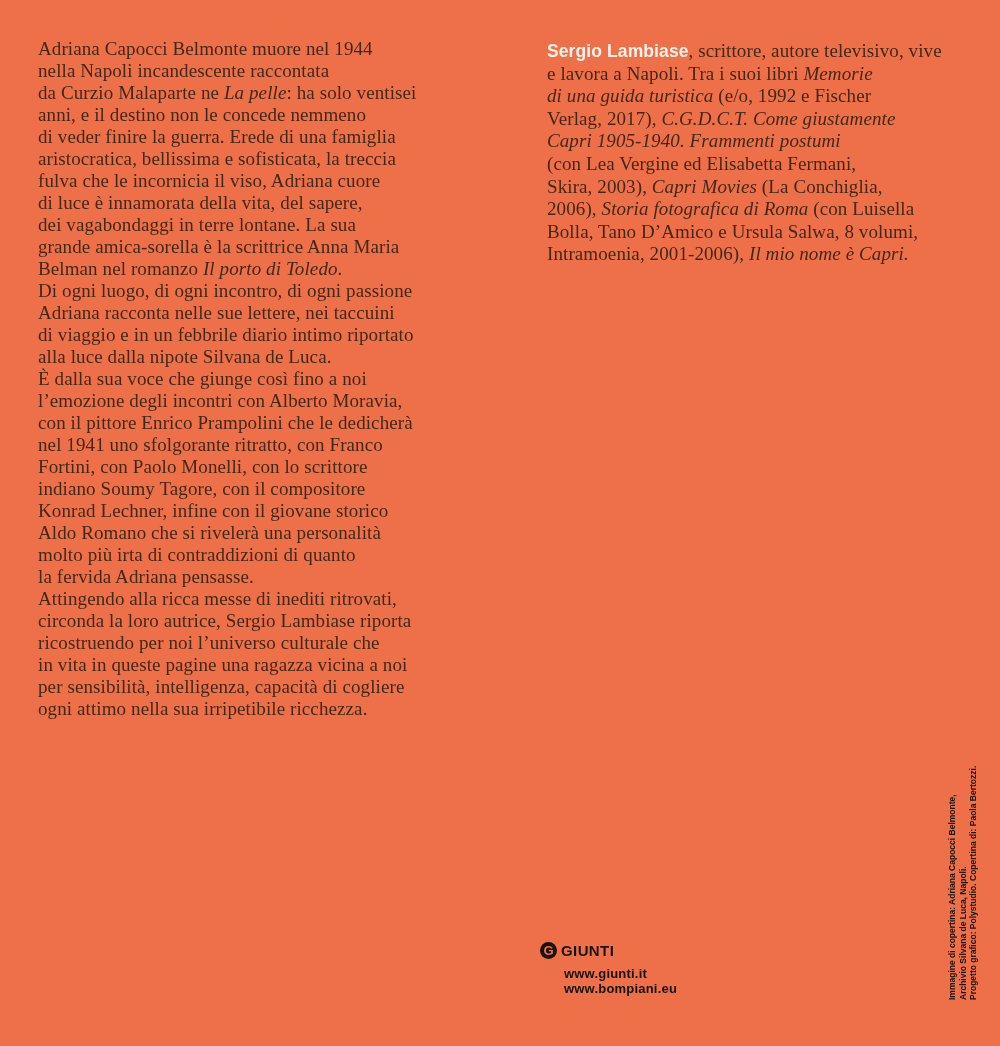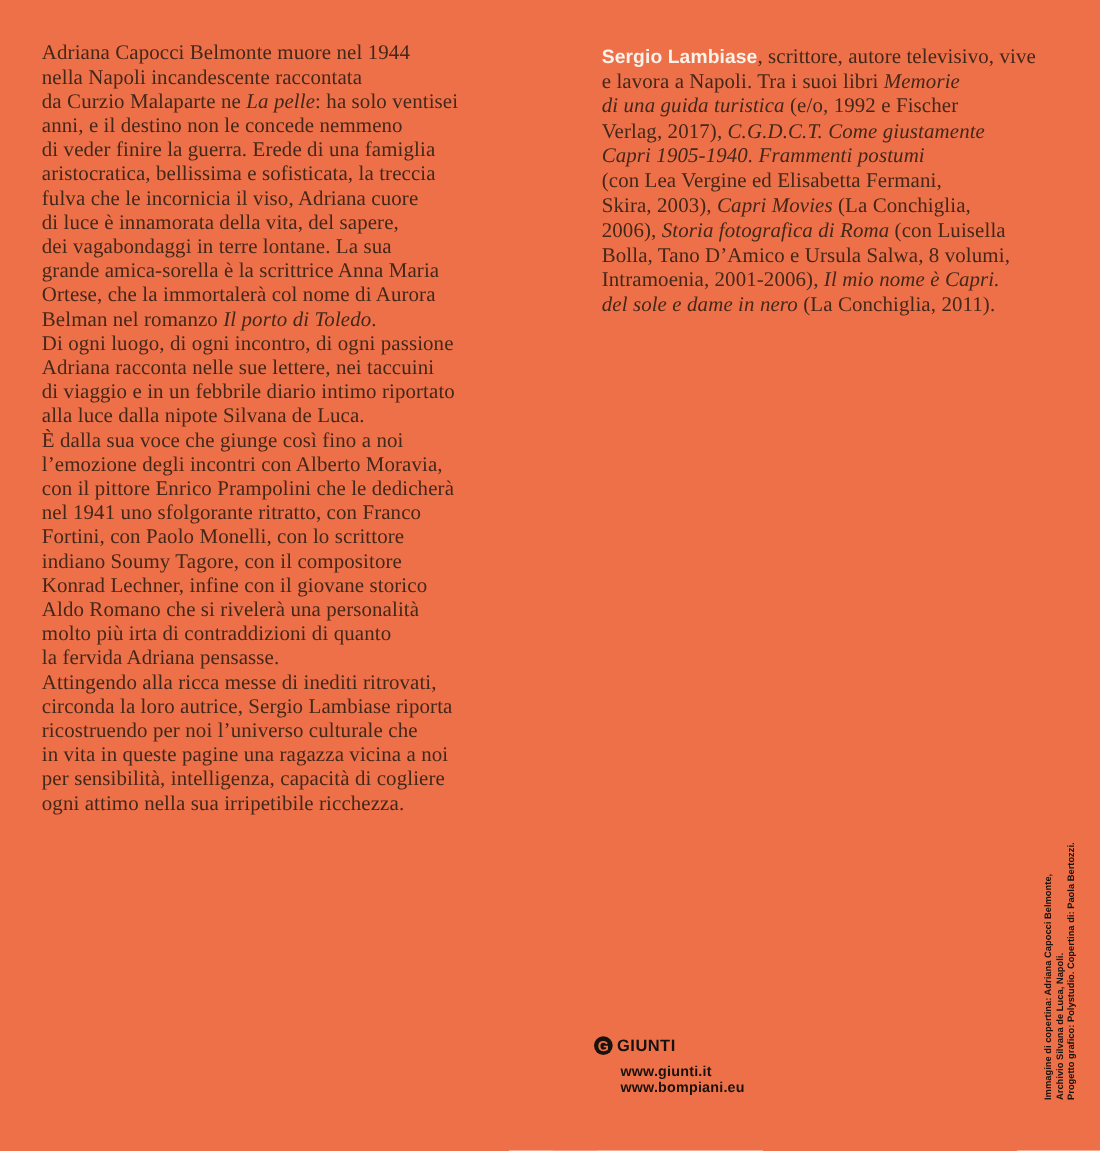--- a/index.html
+++ b/index.html
@@ -54,21 +54,20 @@
       <div class="tline"><span>Adriana Capocci Belmonte muore nel 1944</span></div>
       <div class="tline"><span>nella Napoli incandescente raccontata</span></div>
       <div class="tline"><span>da Curzio Malaparte ne </span><span class="it">La pelle</span><span>: ha solo ventisei</span></div>
       <div class="tline"><span>anni, e il destino non le concede nemmeno</span></div>
       <div class="tline"><span>di veder finire la guerra. Erede di una famiglia</span></div>
       <div class="tline"><span>aristocratica, bellissima e sofisticata, la treccia</span></div>
       <div class="tline"><span>fulva che le incornicia il viso, Adriana cuore</span></div>
       <div class="tline"><span>di luce è innamorata della vita, del sapere,</span></div>
       <div class="tline"><span>dei vagabondaggi in terre lontane. La sua</span></div>
       <div class="tline"><span>grande amica-sorella è la scrittrice Anna Maria</span></div>
-      <div class="tline"><span>Ortese, che la immortalerà col nome di Aurora</span></div>
       <div class="tline"><span>Belman nel romanzo </span><span class="it">Il porto di Toledo</span><span>.</span></div>
       <div class="tline"><span>Di ogni luogo, di ogni incontro, di ogni passione</span></div>
       <div class="tline"><span>Adriana racconta nelle sue lettere, nei taccuini</span></div>
       <div class="tline"><span>di viaggio e in un febbrile diario intimo riportato</span></div>
       <div class="tline"><span>alla luce dalla nipote Silvana de Luca.</span></div>
       <div class="tline"><span>È dalla sua voce che giunge così fino a noi</span></div>
       <div class="tline"><span>l’emozione degli incontri con Alberto Moravia,</span></div>
       <div class="tline"><span>con il pittore Enrico Prampolini che le dedicherà</span></div>
       <div class="tline"><span>nel 1941 uno sfolgorante ritratto, con Franco</span></div>
       <div class="tline"><span>Fortini, con Paolo Monelli, con lo scrittore</span></div>
@@ -91,21 +90,20 @@
       <div class="tline"><span class="au">Sergio Lambiase</span><span>, scrittore, autore televisivo, vive</span></div>
       <div class="tline"><span>e lavora a Napoli. Tra i suoi libri </span><span class="it">Memorie</span></div>
       <div class="tline"><span class="it">di una guida turistica</span><span> (e/o, 1992 e Fischer</span></div>
       <div class="tline"><span>Verlag, 2017), </span><span class="it">C.G.D.C.T. Come giustamente</span></div>
       <div class="tline"><span class="it">Capri 1905-1940. Frammenti postumi</span></div>
       <div class="tline"><span>(con Lea Vergine ed Elisabetta Fermani,</span></div>
       <div class="tline"><span>Skira, 2003), </span><span class="it">Capri Movies</span><span> (La Conchiglia,</span></div>
       <div class="tline"><span>2006), </span><span class="it">Storia fotografica di Roma</span><span> (con Luisella</span></div>
       <div class="tline"><span>Bolla, Tano D’Amico e Ursula Salwa, 8 volumi,</span></div>
       <div class="tline"><span>Intramoenia, 2001-2006), </span><span class="it">Il mio nome è Capri.</span></div>
-      <div class="tline"><span class="it">del sole e dame in nero</span><span> (La Conchiglia, 2011).</span></div>
     </div>
 
   <div class="publisher">
     <div class="logo-row">
       <span class="logo-g">G</span>
       <span class="logo-text">GIUNTI</span>
     </div>
     <div class="urls">
       <div>www.giunti.it</div>
       <div>www.bompiani.eu</div>

